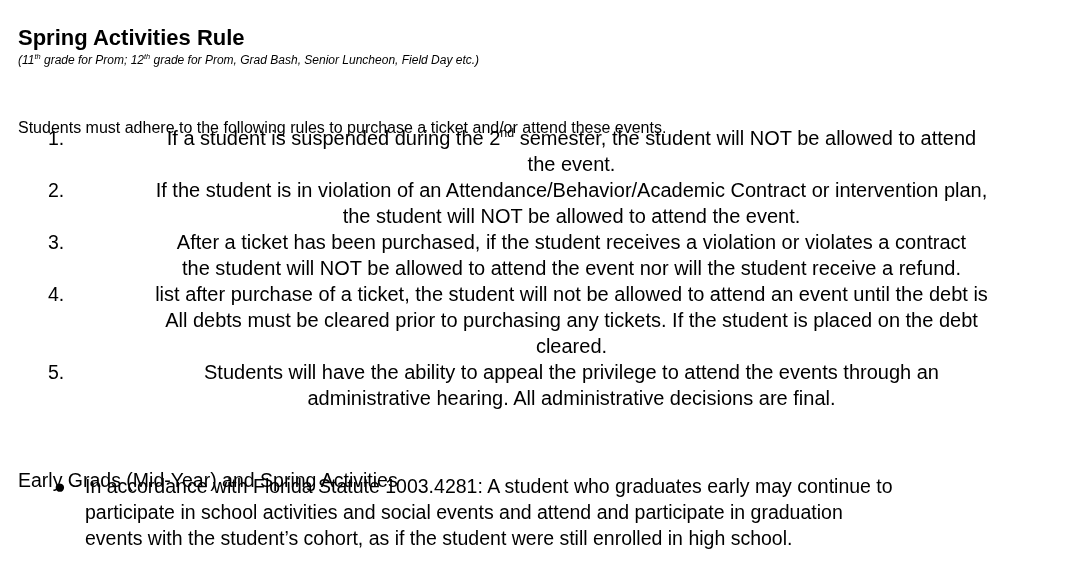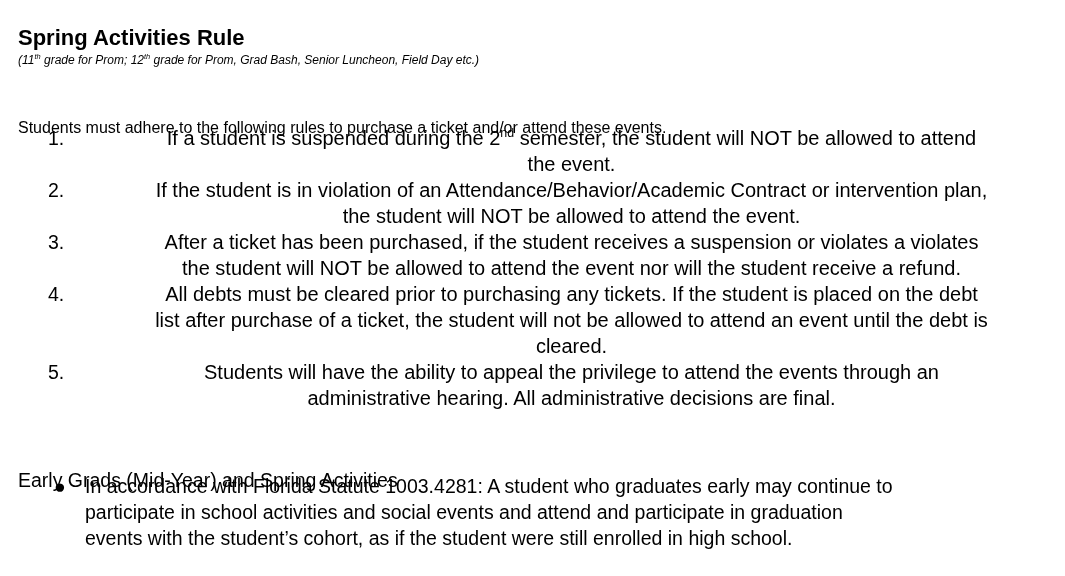--- a/index.html
+++ b/index.html
@@ -148,30 +148,30 @@
       <span class="list-marker">2.</span>
       <span class="list-text">
           <span class="ln">If the student is in violation of an Attendance/Behavior/Academic Contract or intervention plan,</span>
           <span class="ln">the student will NOT be allowed to attend the event.</span>
         </span>
     </div>
 
     <div class="list-item">
       <span class="list-marker">3.</span>
       <span class="list-text">
-          <span class="ln">After a ticket has been purchased, if the student receives a suspension or violates a violates</span>
+          <span class="ln">After a ticket has been purchased, if the student receives a violation or violates a contract</span>
           <span class="ln">the student will NOT be allowed to attend the event nor will the student receive a refund.</span>
         </span>
     </div>
 
     <div class="list-item">
       <span class="list-marker">4.</span>
       <span class="list-text">
+          <span class="ln">list after purchase of a ticket, the student will not be allowed to attend an event until the debt is</span>
           <span class="ln">All debts must be cleared prior to purchasing any tickets. If the student is placed on the debt</span>
-          <span class="ln">list after purchase of a ticket, the student will not be allowed to attend an event until the debt is</span>
           <span class="ln">cleared.</span>
         </span>
     </div>
 
     <div class="list-item">
       <span class="list-marker">5.</span>
       <span class="list-text">
           <span class="ln">Students will have the ability to appeal the privilege to attend the events through an</span>
           <span class="ln">administrative hearing. All administrative decisions are final.</span>
         </span>

